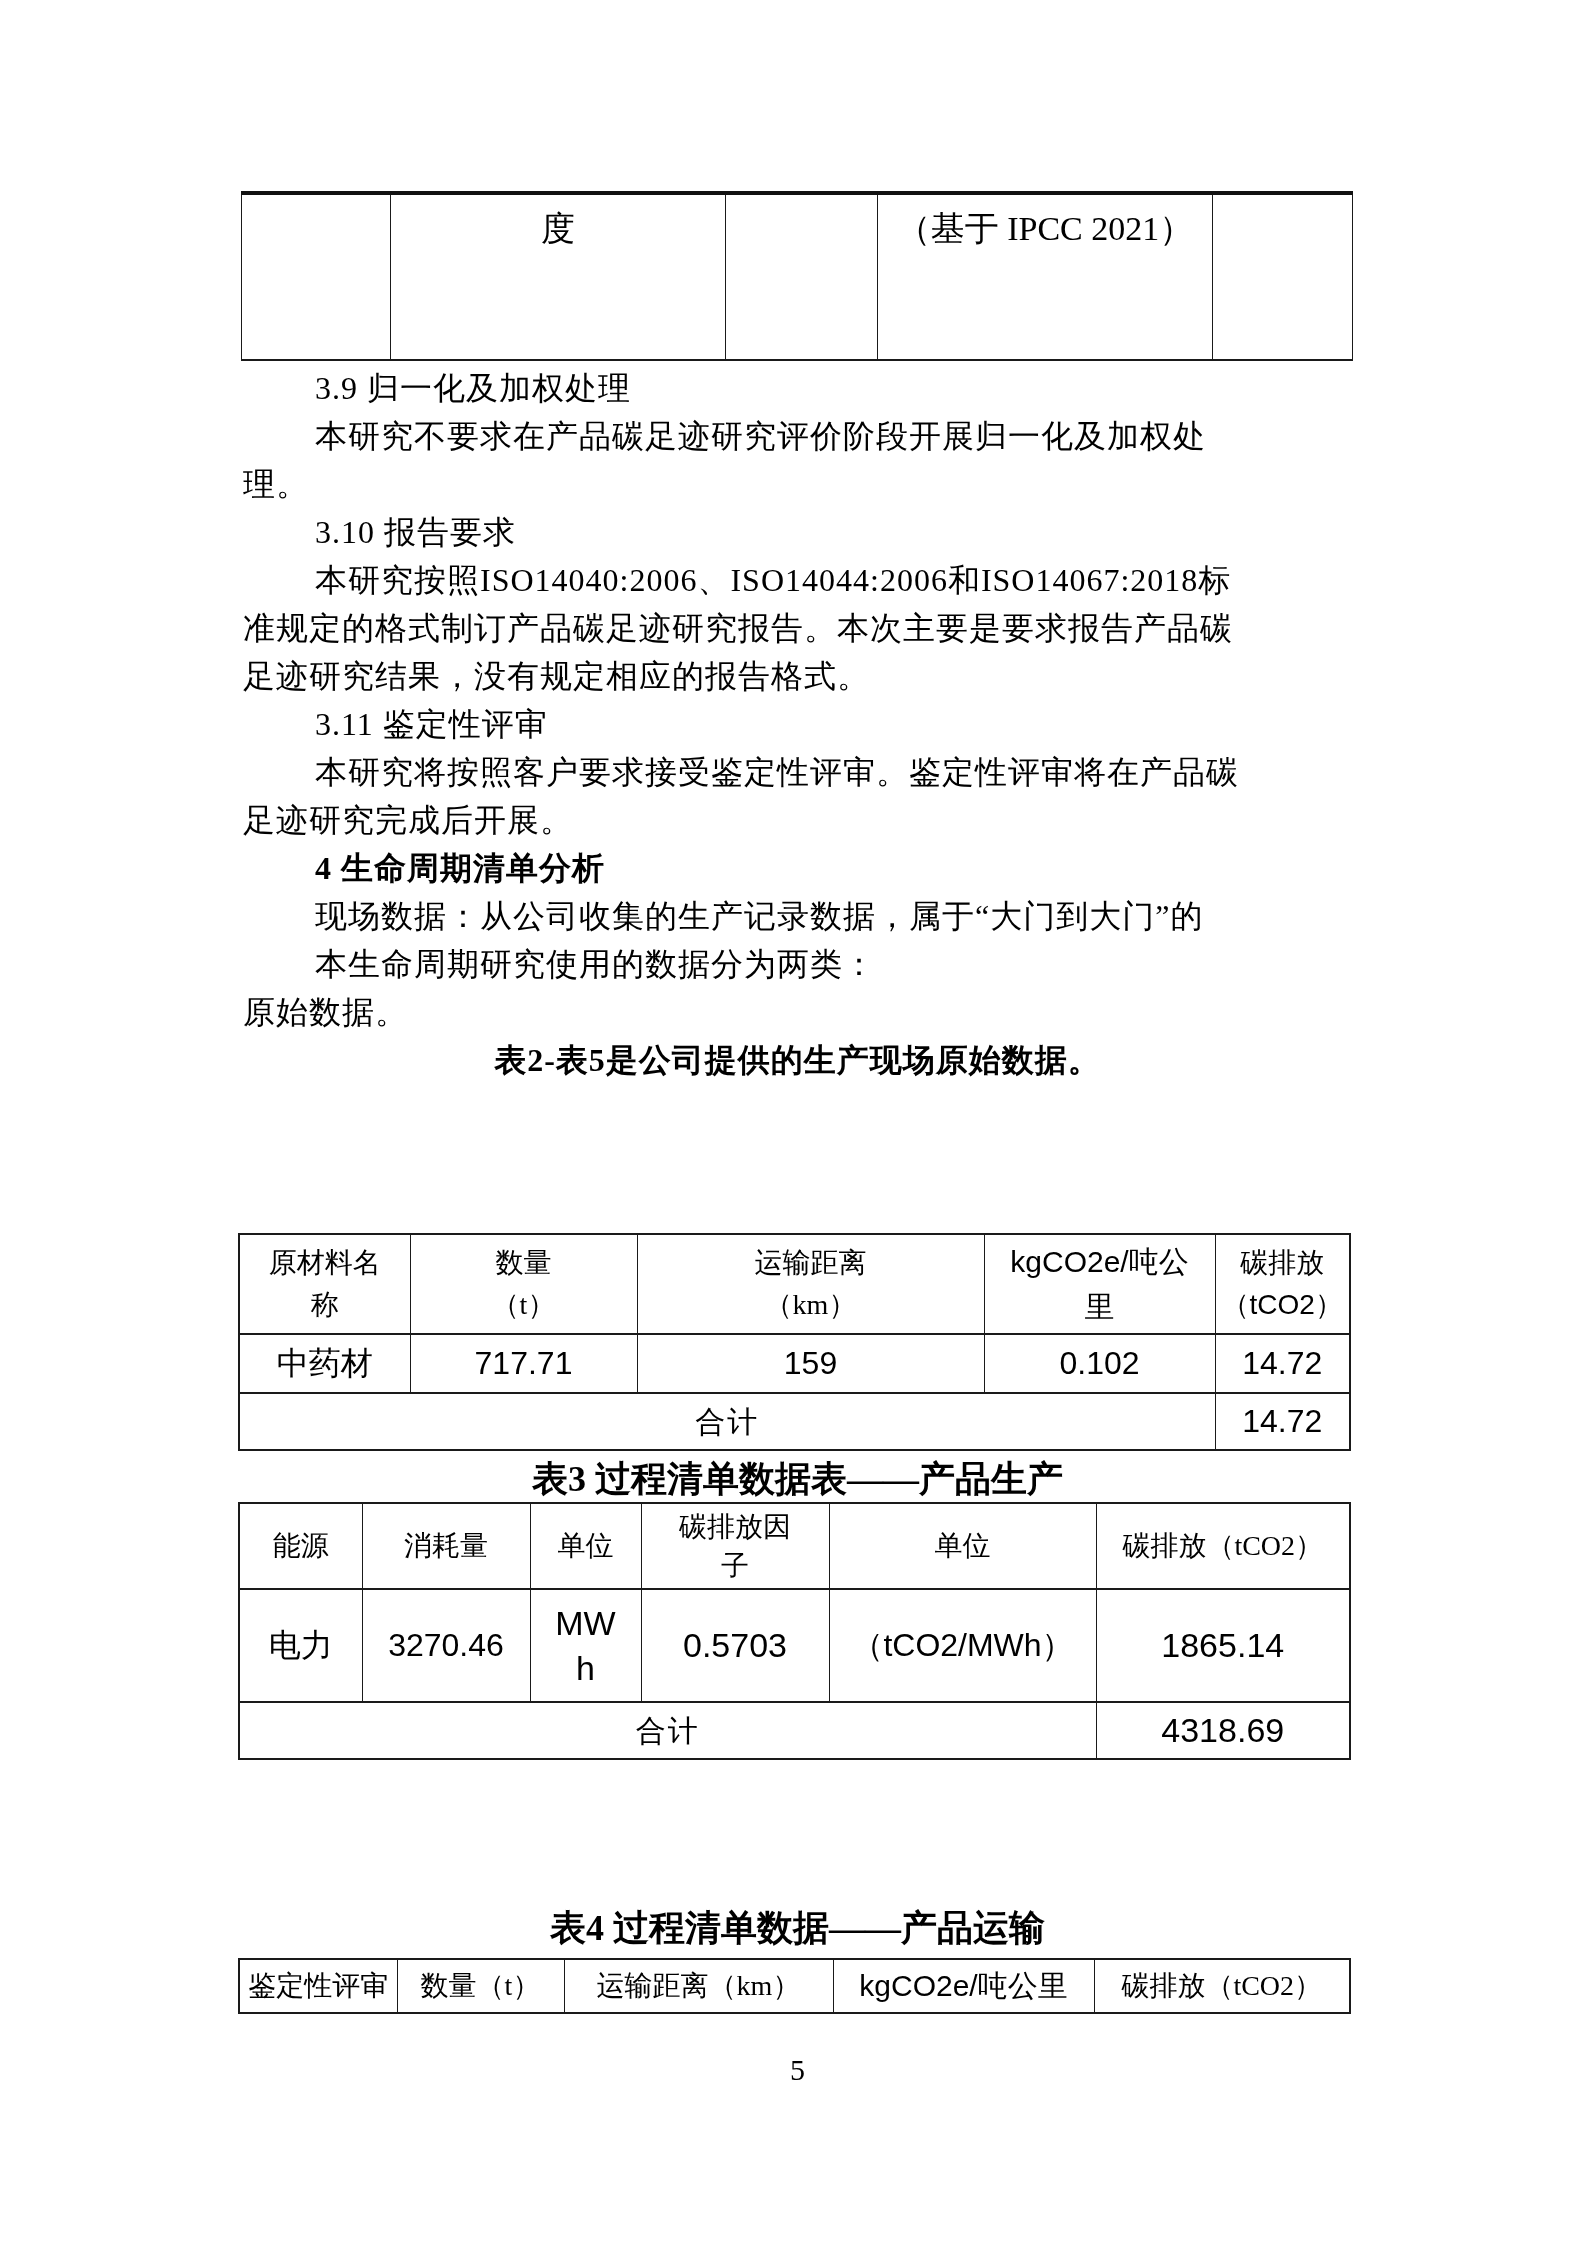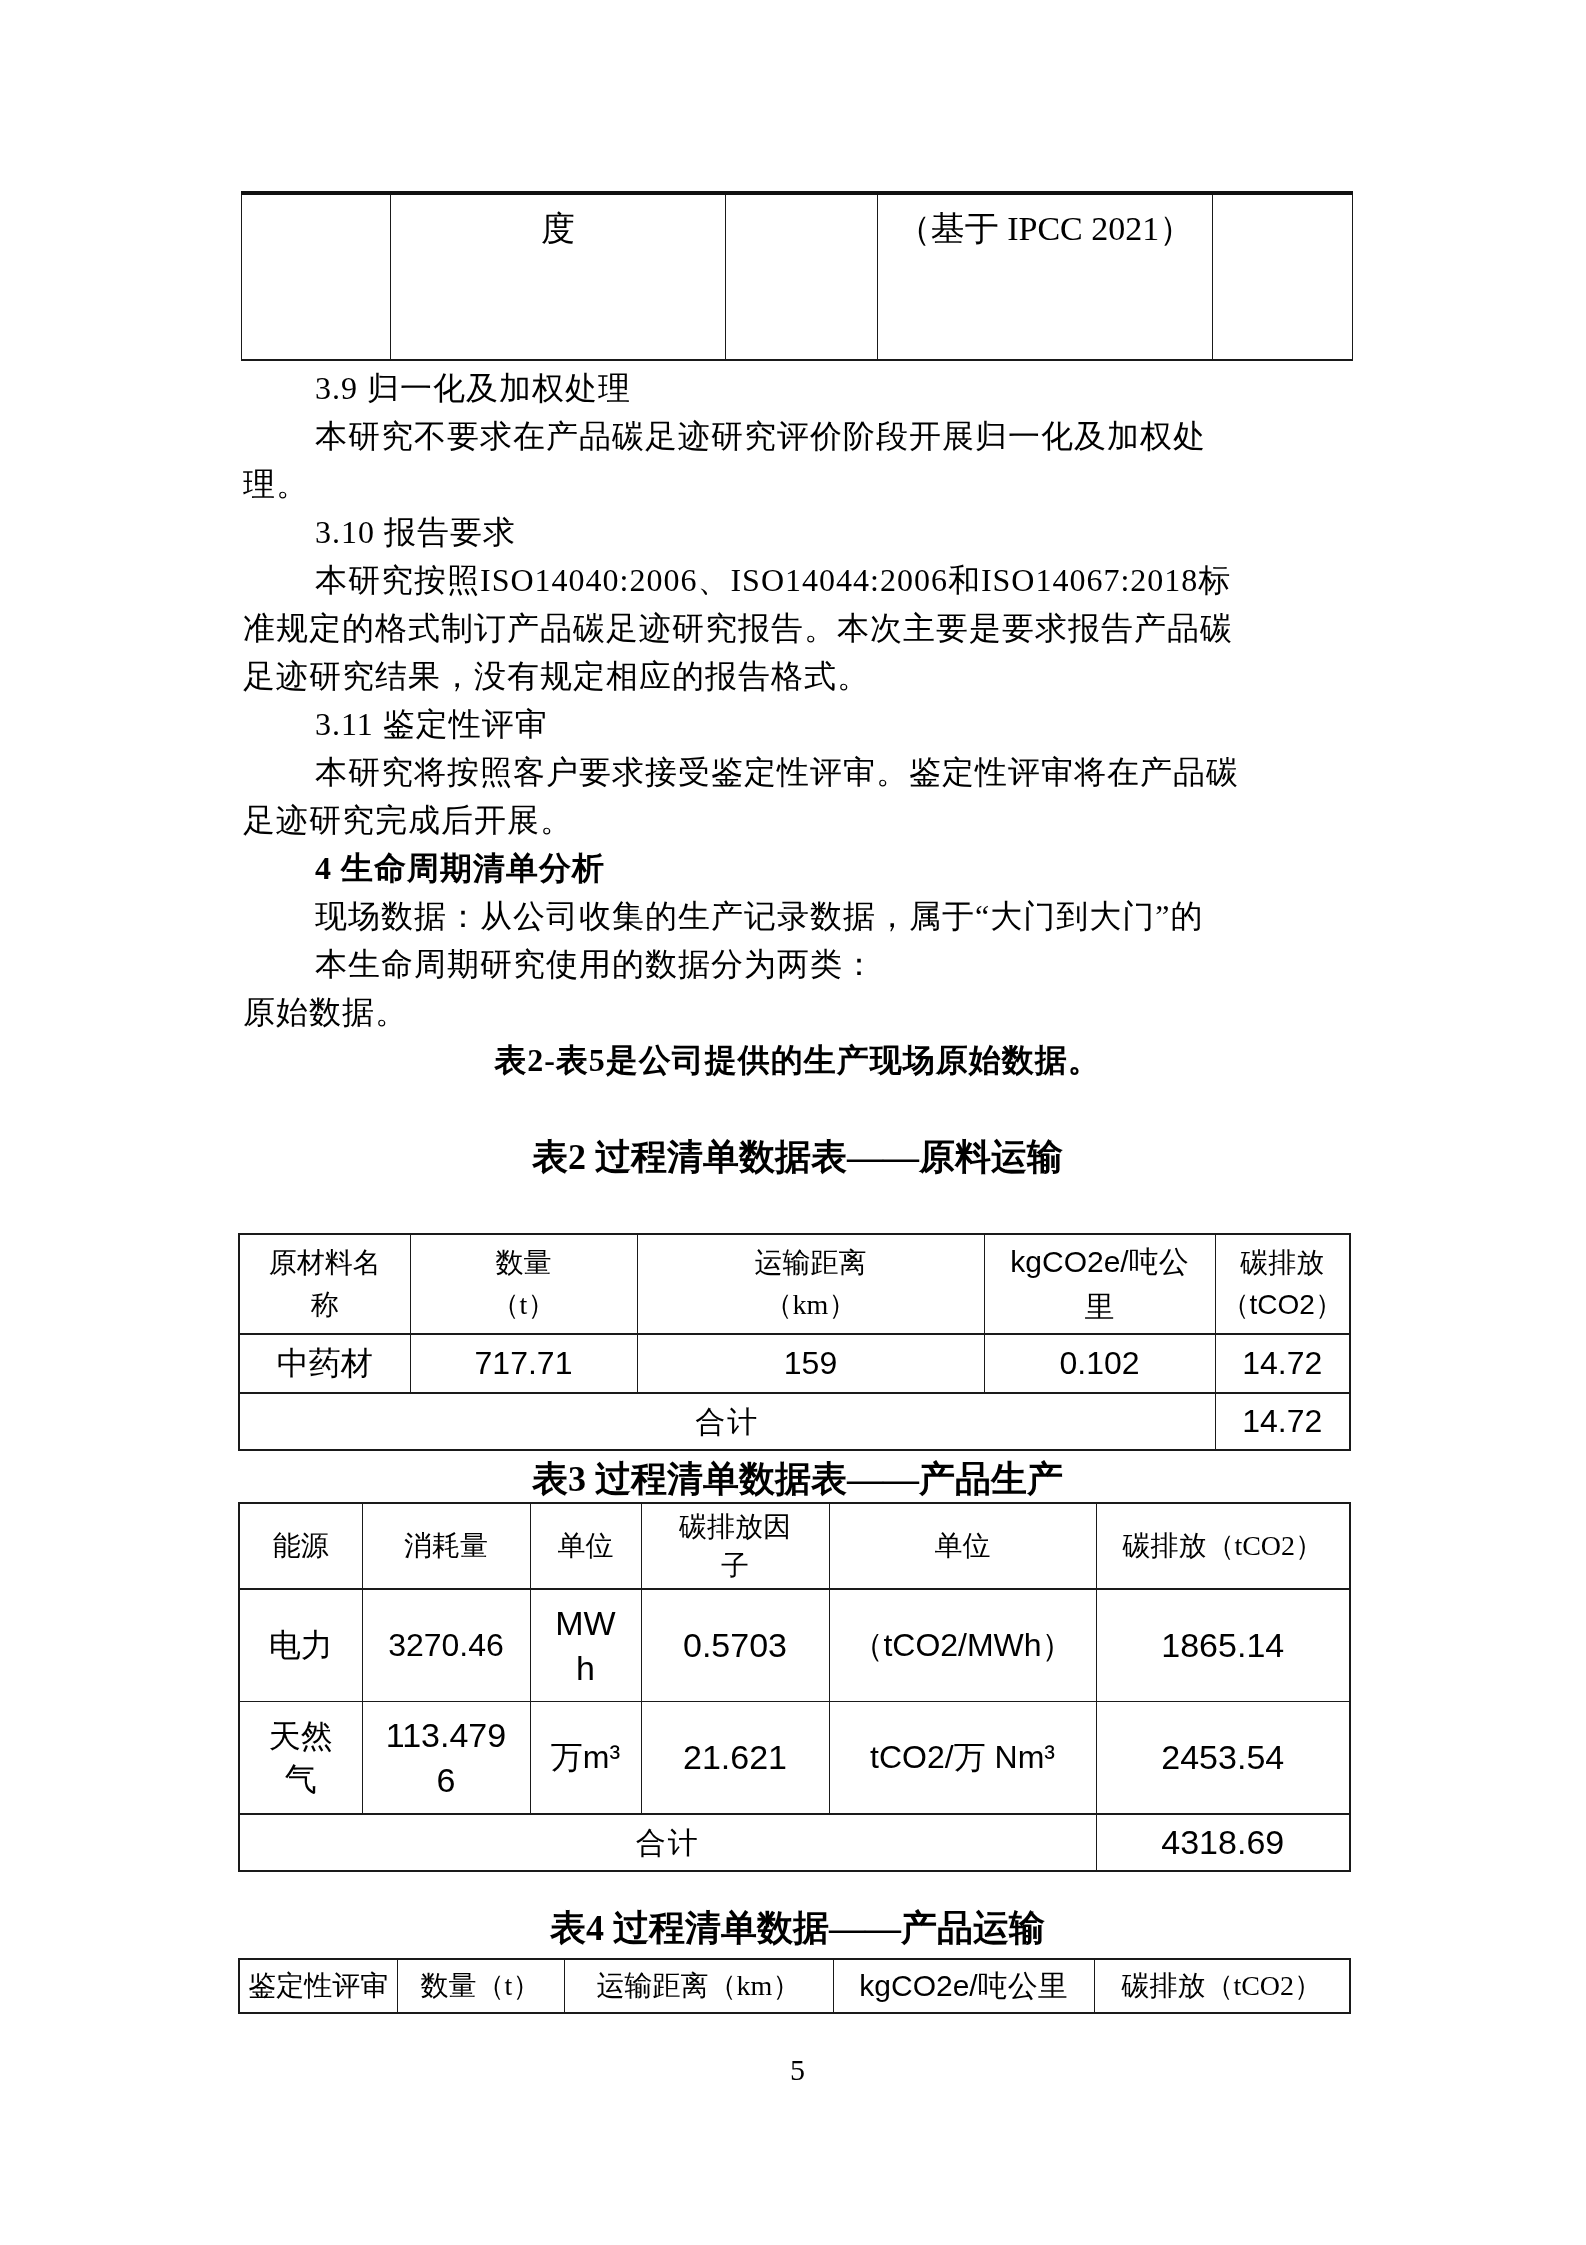--- a/index.html
+++ b/index.html
@@ -111,21 +111,20 @@
     <div class="line indent">3.11 鉴定性评审</div>
     <div class="line indent">本研究将按照客户要求接受鉴定性评审。鉴定性评审将在产品碳</div>
     <div class="line">足迹研究完成后开展。</div>
     <div class="line indent bold">4 生命周期清单分析</div>
     <div class="line indent">现场数据：从公司收集的生产记录数据，属于“大门到大门”的</div>
     <div class="line indent">本生命周期研究使用的数据分为两类：</div>
     <div class="line">原始数据。</div>
     <div class="line bold center">表2-表5是公司提供的生产现场原始数据。</div>
   </div>
 
-  <div class="tbl-title" style="top:1133px;">表2 过程清单数据表——原料运输</div>
   <table class="doc t2">
     <colgroup>
       <col style="width:171px">
         <col style="width:227px">
         <col style="width:347px">
       <col style="width:231px">
         <col style="width:135px">
     </colgroup>
     <tbody>
         <tr class="hrow">
@@ -178,28 +177,20 @@
       <td class="th">碳排放（tCO2）</td>
     </tr>
     <tr class="r1">
       <td class="ename">电力</td>
       <td class="val qty">3270.46</td>
       <td class="val unit" style="font-size:34px;">MWh</td>
       <td class="val" style="font-size:34px;">0.5703</td>
       <td class="val">（tCO2/MWh）</td>
       <td class="val" style="font-size:34px;">1865.14</td>
     </tr>
-    <tr class="r2">
-      <td class="ename">天然气</td>
-      <td class="val qty" style="font-size:34px;">113.4796</td>
-      <td class="val unit">万m³</td>
-      <td class="val" style="font-size:34px;">21.621</td>
-      <td class="val">tCO2/万 Nm³</td>
-      <td class="val" style="font-size:34px;">2453.54</td>
-    </tr>
     <tr class="trow">
       <td colspan="5" class="sum-label">合计</td>
       <td class="val" style="font-size:34px;">4318.69</td>
     </tr>
   </tbody>
     </table>
 
   <div class="tbl-title" style="top:1906px;height:44px;line-height:44px;">表4 过程清单数据——产品运输</div>
   <table class="doc t4">
     <colgroup>

